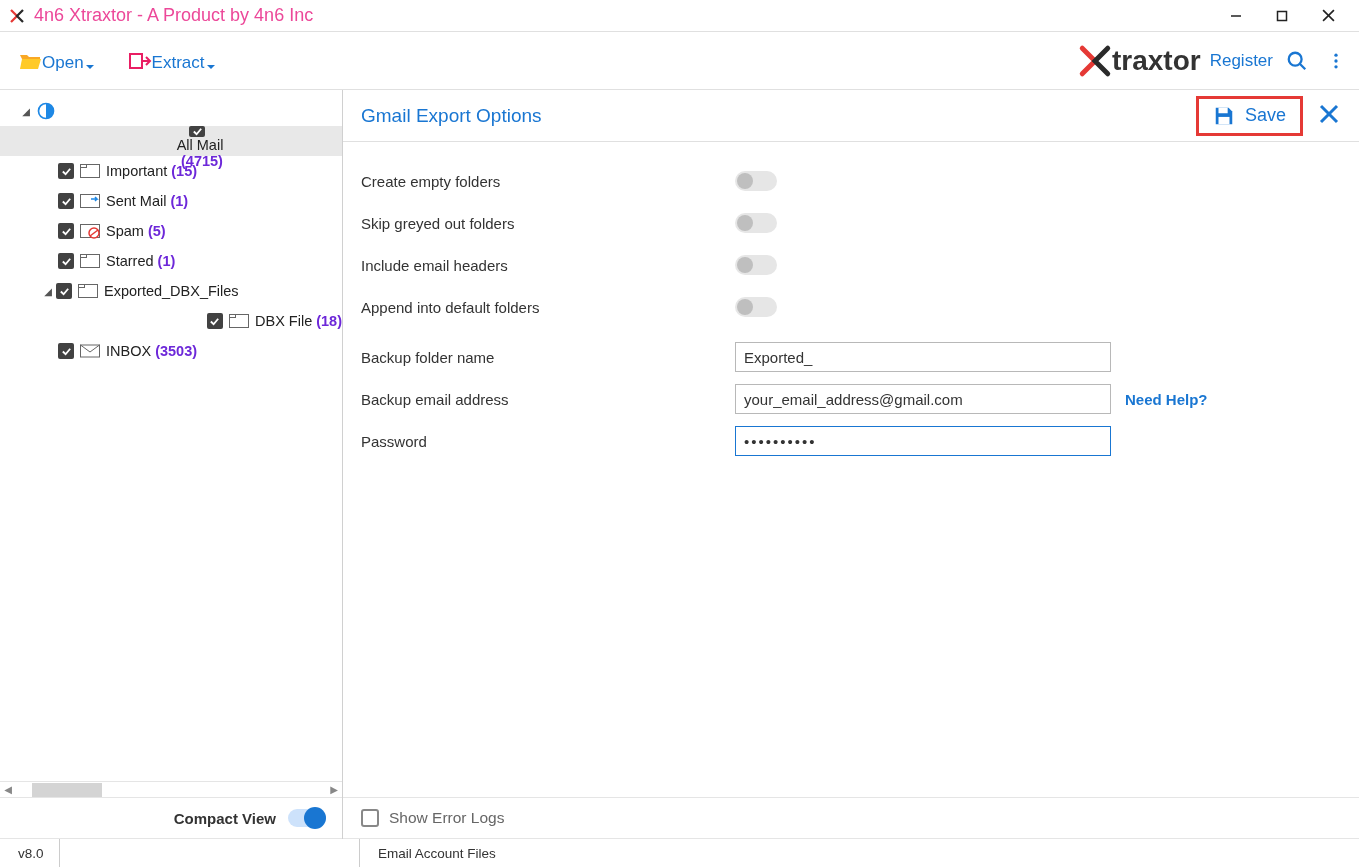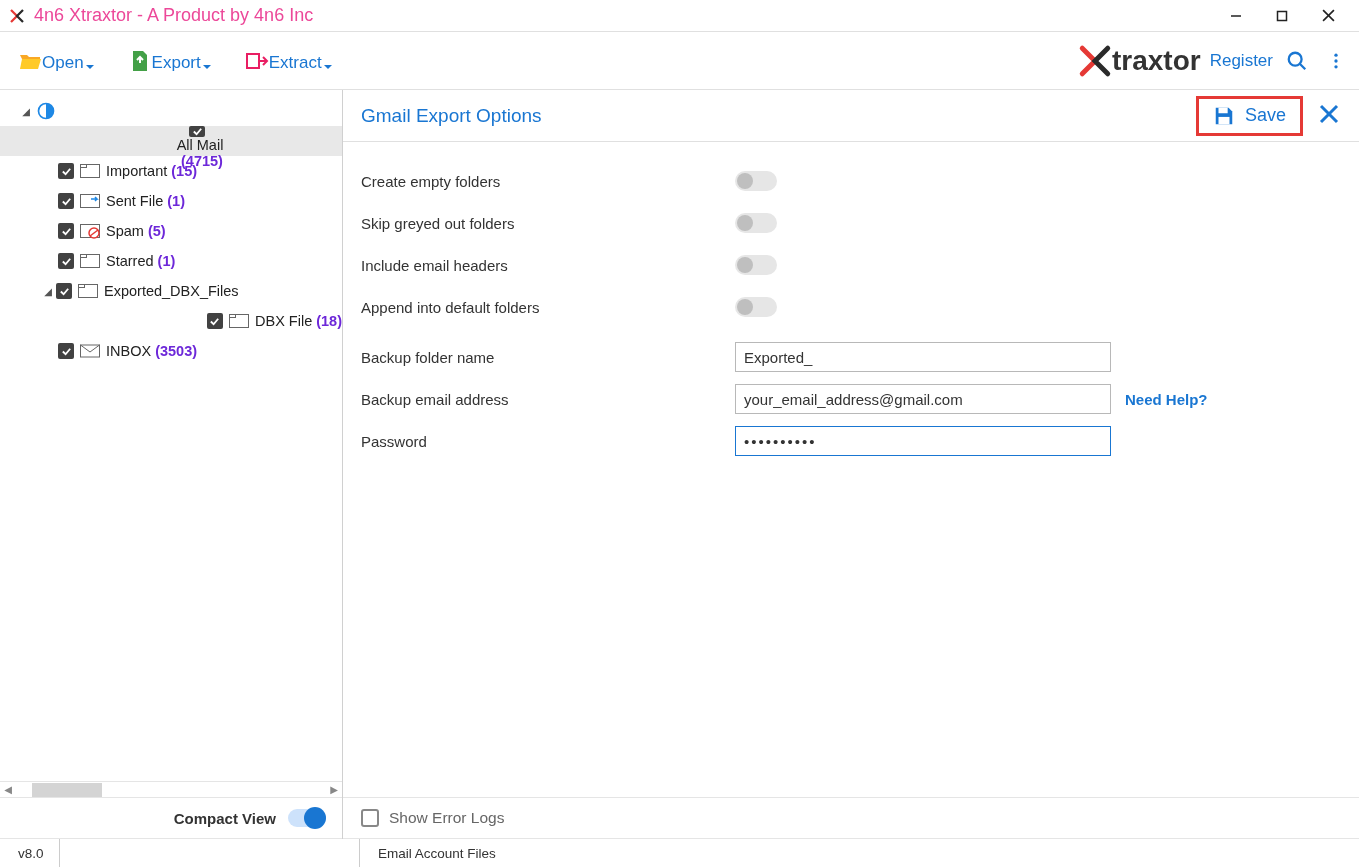--- a/index.html
+++ b/index.html
@@ -104,30 +104,20 @@
         <path d="M2 6 h7 l2 2 h11 v2 H4 z" fill="#f9a825"></path>
         <path d="M4 10 h19 l-3 10 H2 z" fill="#ffca28"></path>
       </svg>
     <span>Open</span>
     <svg class="caret" width="12" height="12" viewBox="0 0 12 12">
         <path d="M2 4 l4 4 l4 -4 z" fill="#1976d2"></path>
       </svg>
   </div>
   <div class="tool-btn">
     <svg class="icon" viewBox="0 0 24 24">
-        <path d="M5 2 h10 l4 4 v16 H5 z" fill="#43a047"></path>
-        <path d="M12 8 v6 M9 11 l3 -3 l3 3" stroke="#fff" stroke-width="2" fill="none"></path>
-      </svg>
-    <span>Export</span>
-    <svg class="caret" width="12" height="12" viewBox="0 0 12 12">
-        <path d="M2 4 l4 4 l4 -4 z" fill="#1976d2"></path>
-      </svg>
-  </div>
-  <div class="tool-btn">
-    <svg class="icon" viewBox="0 0 24 24">
         <rect x="2" y="5" width="12" height="14" stroke="#e91e63" stroke-width="2" fill="none"></rect>
         <path d="M14 12 h8 M18 8 l4 4 l-4 4" stroke="#e91e63" stroke-width="2" fill="none"></path>
       </svg>
     <span>Extract</span>
     <svg class="caret" width="12" height="12" viewBox="0 0 12 12">
         <path d="M2 4 l4 4 l4 -4 z" fill="#1976d2"></path>
       </svg>
   </div>
   <div class="logo-area">
     <div class="logo">
@@ -197,21 +187,21 @@
       <div class="tree-row lvl1">
         <span class="cb">
             <svg viewBox="0 0 12 12">
               <path d="M2 6 l3 3 l5 -6" stroke="#fff" stroke-width="2" fill="none"></path>
             </svg>
           </span>
         <svg class="folder-icon" width="20" height="16" viewBox="0 0 20 16">
             <rect x="0.5" y="1.5" width="19" height="13" stroke="#666" fill="#fff"></rect>
             <path d="M11 6 l6 0 l-2 -2 M17 6 l-2 2" stroke="#1e88e5" stroke-width="1.5" fill="none"></path>
           </svg>
-        <span class="label">Sent File</span>
+        <span class="label">Sent Mail</span>
         <span class="count">(1)</span>
       </div>
 
       <div class="tree-row lvl1">
         <span class="cb">
             <svg viewBox="0 0 12 12">
               <path d="M2 6 l3 3 l5 -6" stroke="#fff" stroke-width="2" fill="none"></path>
             </svg>
           </span>
         <svg class="folder-icon" width="20" height="16" viewBox="0 0 20 16">

